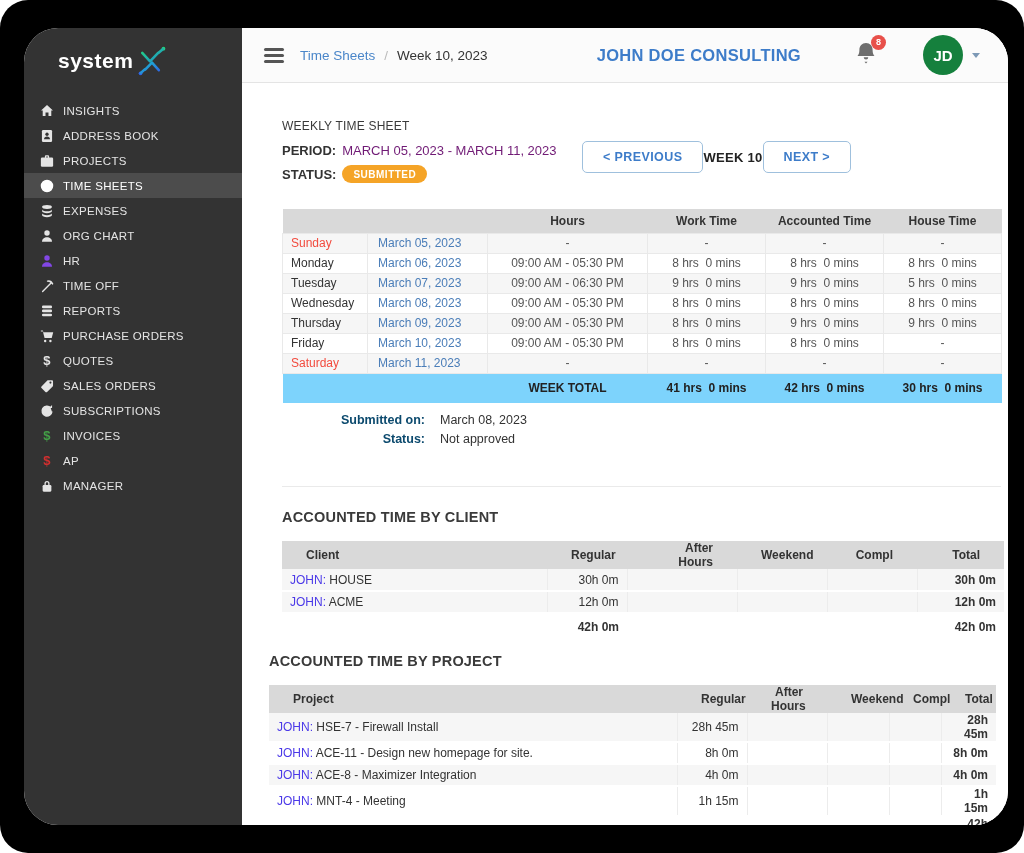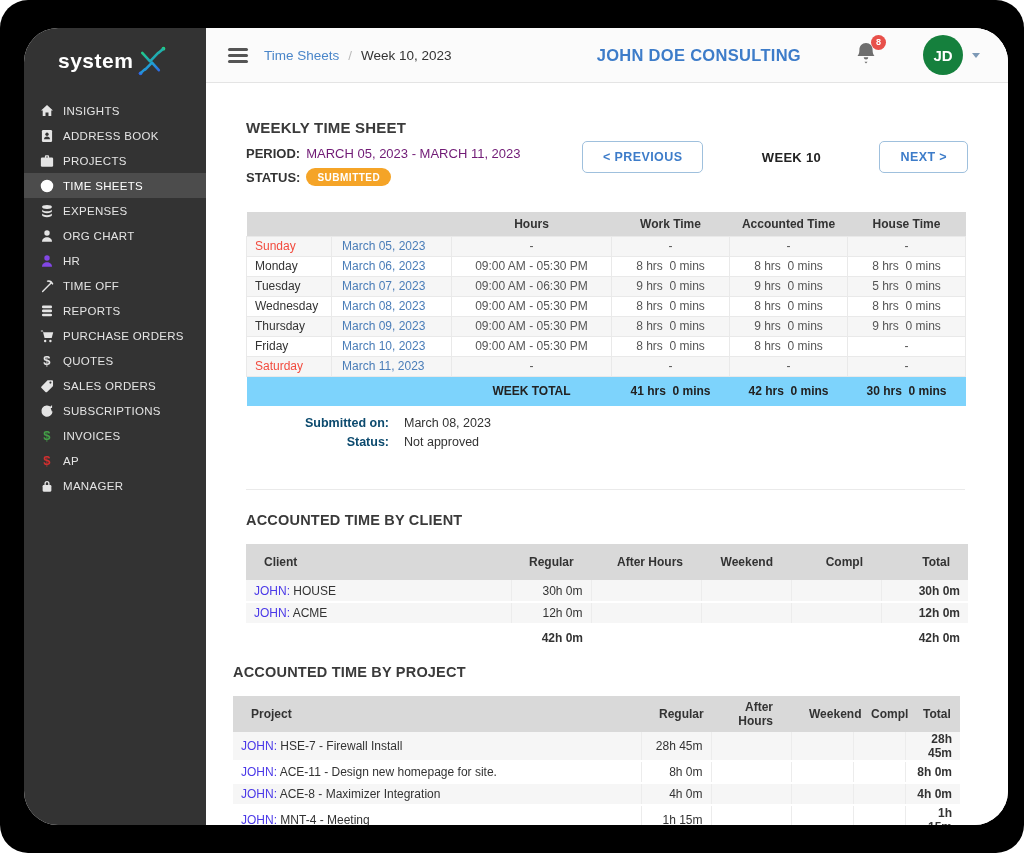--- a/index.html
+++ b/index.html
@@ -1,21 +1,21 @@
 <!DOCTYPE html>
 <html><head>
 <meta charset="utf-8">
 <style>
   * { margin:0; padding:0; box-sizing:border-box; }
   body { width:1024px; height:853px; background:#fff; font-family:"Liberation Sans", sans-serif; overflow:hidden; }
   .canvas { position:relative; width:1024px; height:853px; background:#000; border-radius:28px; overflow:hidden; }
   .window { position:absolute; left:24px; top:28px; width:984px; height:797px; border-radius:34px; overflow:hidden; display:flex; background:#fff; }
 
   
-  .sidebar { width:182px; flex-shrink:0; background:#333333; color:#e4e4e4; }
+  .sidebar { width:218px; flex-shrink:0; background:#333333; color:#e4e4e4; }
   .logo { display:flex; align-items:center; padding:16px 0 8px 34px; }
   .logo-text { color:#fff; font-weight:bold; font-size:21px; letter-spacing:.5px; }
   .logo-x { margin-left:2px; }
   .side-list { margin-top:12px; }
   .side-item { display:flex; align-items:center; height:25px; padding-left:15px; font-size:11.5px; letter-spacing:.3px; cursor:pointer; color:#e4e4e4; }
   .side-item.active { background:#4c4c4c; color:#fff; }
   .side-icon { width:16px; height:16px; margin-right:8px; display:flex; align-items:center; justify-content:center; flex-shrink:0; }
   .side-icon svg { width:14px; height:14px; fill:currentColor; }
   .side-icon.text-icon { font-weight:bold; font-size:13px; }
 
@@ -29,27 +29,27 @@
   .crumb-sep { color:#bbb; }
   .crumb-cur { color:#333; }
   .company { margin-left:auto; font-size:16.5px; font-weight:bold; letter-spacing:.3px; color:#3d7cc9; }
   .bell-wrap { position:relative; margin-left:52px; cursor:pointer; }
   .badge { position:absolute; top:-5px; right:-7px; min-width:15px; height:15px; border-radius:8px; background:#e8504a; color:#fff; font-size:9px; font-weight:bold; display:flex; align-items:center; justify-content:center; padding:0 3px; }
   .avatar-wrap { display:flex; align-items:center; margin-left:44px; margin-right:28px; cursor:pointer; }
   .avatar { width:40px; height:40px; border-radius:50%; background:#54b462; color:#fff; font-weight:bold; font-size:15px; display:flex; align-items:center; justify-content:center; }
   .caret { width:0; height:0; border-left:4px solid transparent; border-right:4px solid transparent; border-top:5px solid #7d99b6; margin-left:9px; }
 
   .content { flex:1; padding:36px 40px 0 40px; overflow:hidden; }
-  .page-h { font-size:15px; font-weight:bold; color:#3a3a3a; letter-spacing:.2px; }
+  .page-h { font-size:12px; font-weight:normal; color:#3a3a3a; letter-spacing:.2px; }
   .head-zone { position:relative; }
   .meta-row { margin-top:10px; font-size:13px; display:flex; align-items:center; }
   .meta-label { font-weight:bold; color:#333; margin-right:6px; }
   .meta-value { color:#701a75; }
   .pill { background:#f5a427; color:#fff; font-size:10px; font-weight:bold; letter-spacing:.5px; border-radius:10px; padding:4px 11px 3px; }
-  .week-nav { position:absolute; right:0; top:22px; width:386px; display:flex; align-items:center; justify-content:space-between; }
+  .week-nav { position:absolute; right:0; top:22px; width:386px; display:flex; align-items:center; justify-content:flex-start; }
   .nav-btn { background:#fff; border:1px solid #9fc0dd; border-radius:5px; color:#3d7cc9; font-weight:bold; font-size:12.5px; letter-spacing:.4px; padding:8px 20px; cursor:pointer; font-family:inherit; }
   .week-label { font-size:13px; font-weight:bold; color:#222; letter-spacing:.3px; }
 
   
   .ts-table { margin-top:26px; border-collapse:collapse; table-layout:fixed; width:719px; font-size:12px; color:#555; }
   .ts-table thead td { background:#d9d9d9; font-weight:bold; color:#333; text-align:center; height:24px; }
   .ts-table tbody td { height:20px; border:1px solid #e9e9e9; text-align:center; }
   .ts-table tbody tr:nth-child(odd) td { background:#f6f6f6; }
   .ts-table td.day { text-align:left; padding-left:8px; color:#333; }
   .ts-table td.day.weekend { color:#f24b3e; }
@@ -60,21 +60,21 @@
   .submit-block { margin-top:10px; margin-left:55px; font-size:12.5px; }
   .submit-row { display:flex; margin-bottom:5px; }
   .submit-row .lab { width:88px; text-align:right; font-weight:bold; color:#0c4a6e; }
   .submit-row .val { margin-left:15px; color:#333; }
 
   .divider { margin-top:40px; border-top:1px solid #eaeaea; width:719px; }
   .section-h { margin-top:22px; font-size:14.5px; font-weight:bold; color:#3a3a3a; letter-spacing:.2px; }
 
   
   .sum-table { border-collapse:collapse; table-layout:fixed; font-size:12px; color:#333; margin-top:16px; }
-  .sum-table thead td { background:#d9d9d9; font-weight:bold; height:36px; padding:0 18px; text-align:right; }
+  .sum-table thead td { background:#d9d9d9; font-weight:bold; height:28px; padding:0 24px; text-align:right; }
   .sum-table thead td:first-child { text-align:left; }
   .sum-table tbody td { height:22px; background:#f6f6f6; padding:0 8px; text-align:right; border-bottom:2px solid #fff; border-right:1px solid #ececec; }
   .sum-table tbody td:first-child { text-align:left; }
   .sum-table tbody td:last-child { border-right:none; font-weight:bold; }
   .sum-table tfoot td { background:#fff; font-weight:bold; height:26px; text-align:right; padding:0 8px; vertical-align:middle; }
   .proj tbody tr:nth-child(even) td { background:#fff; }
   .john-link { color:#4b39e8; text-decoration:none; cursor:pointer; }
   .proj-wrap { margin-left:-13px; }
 </style>
 </head>

